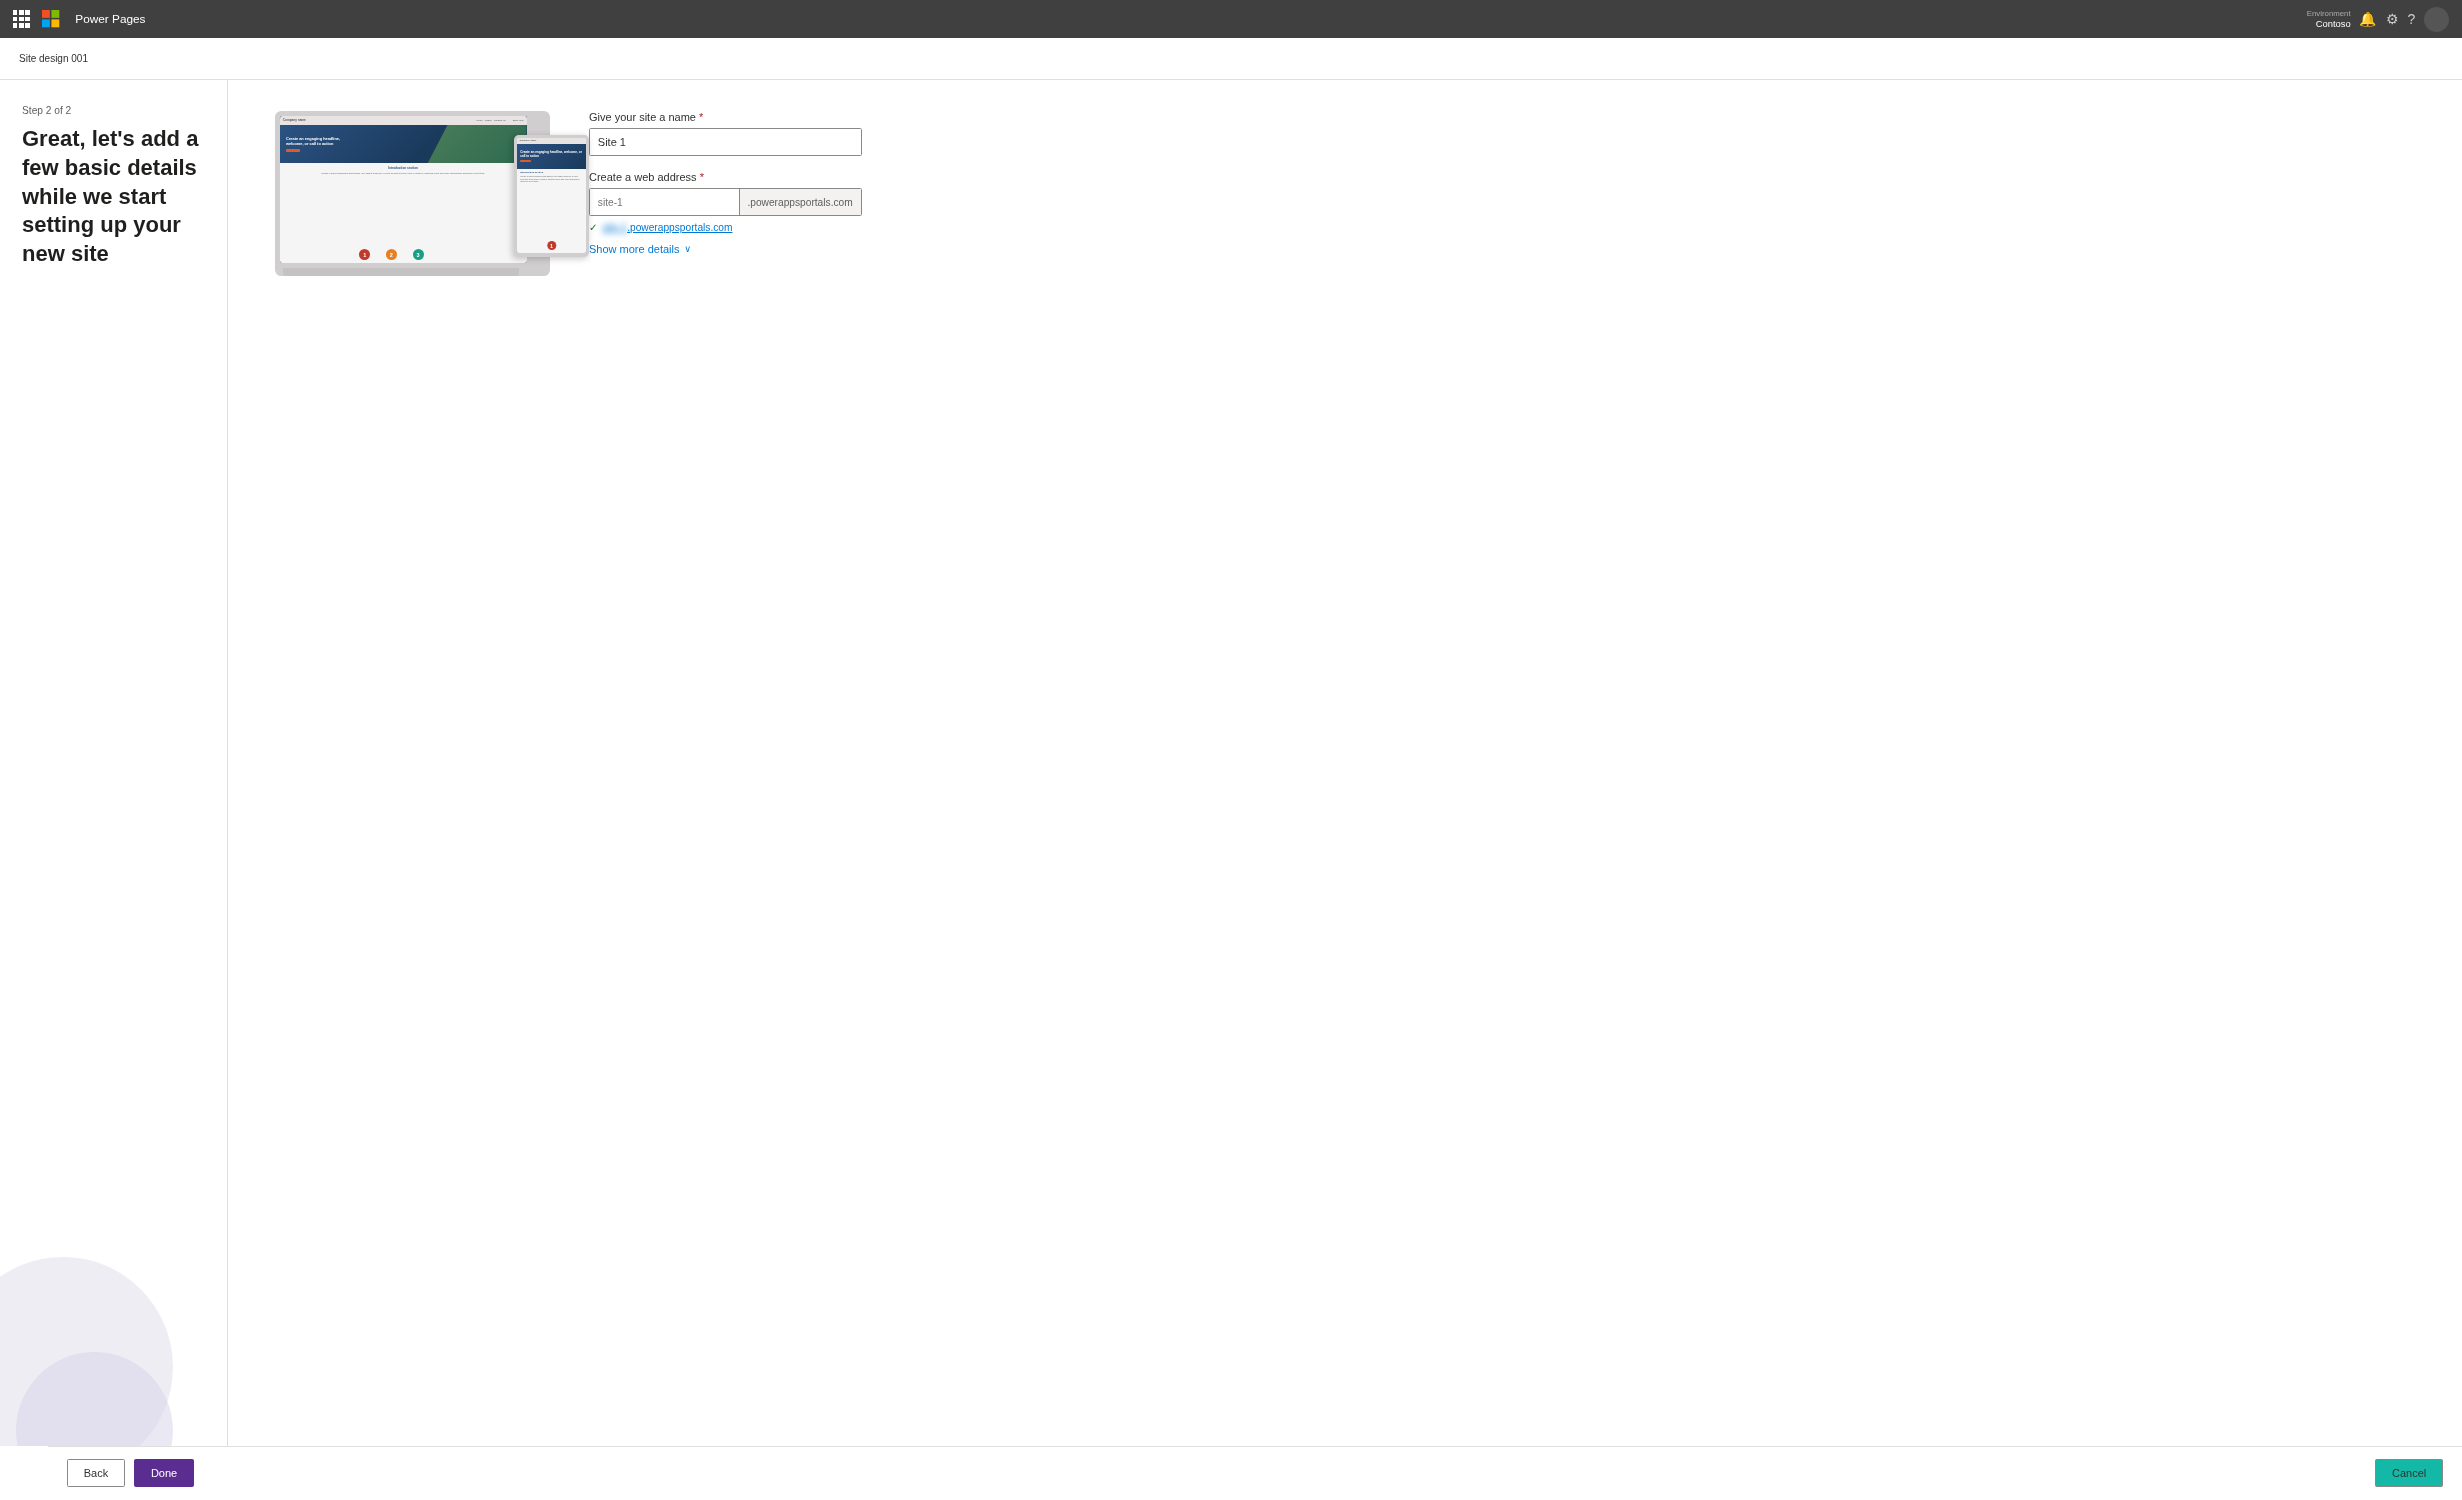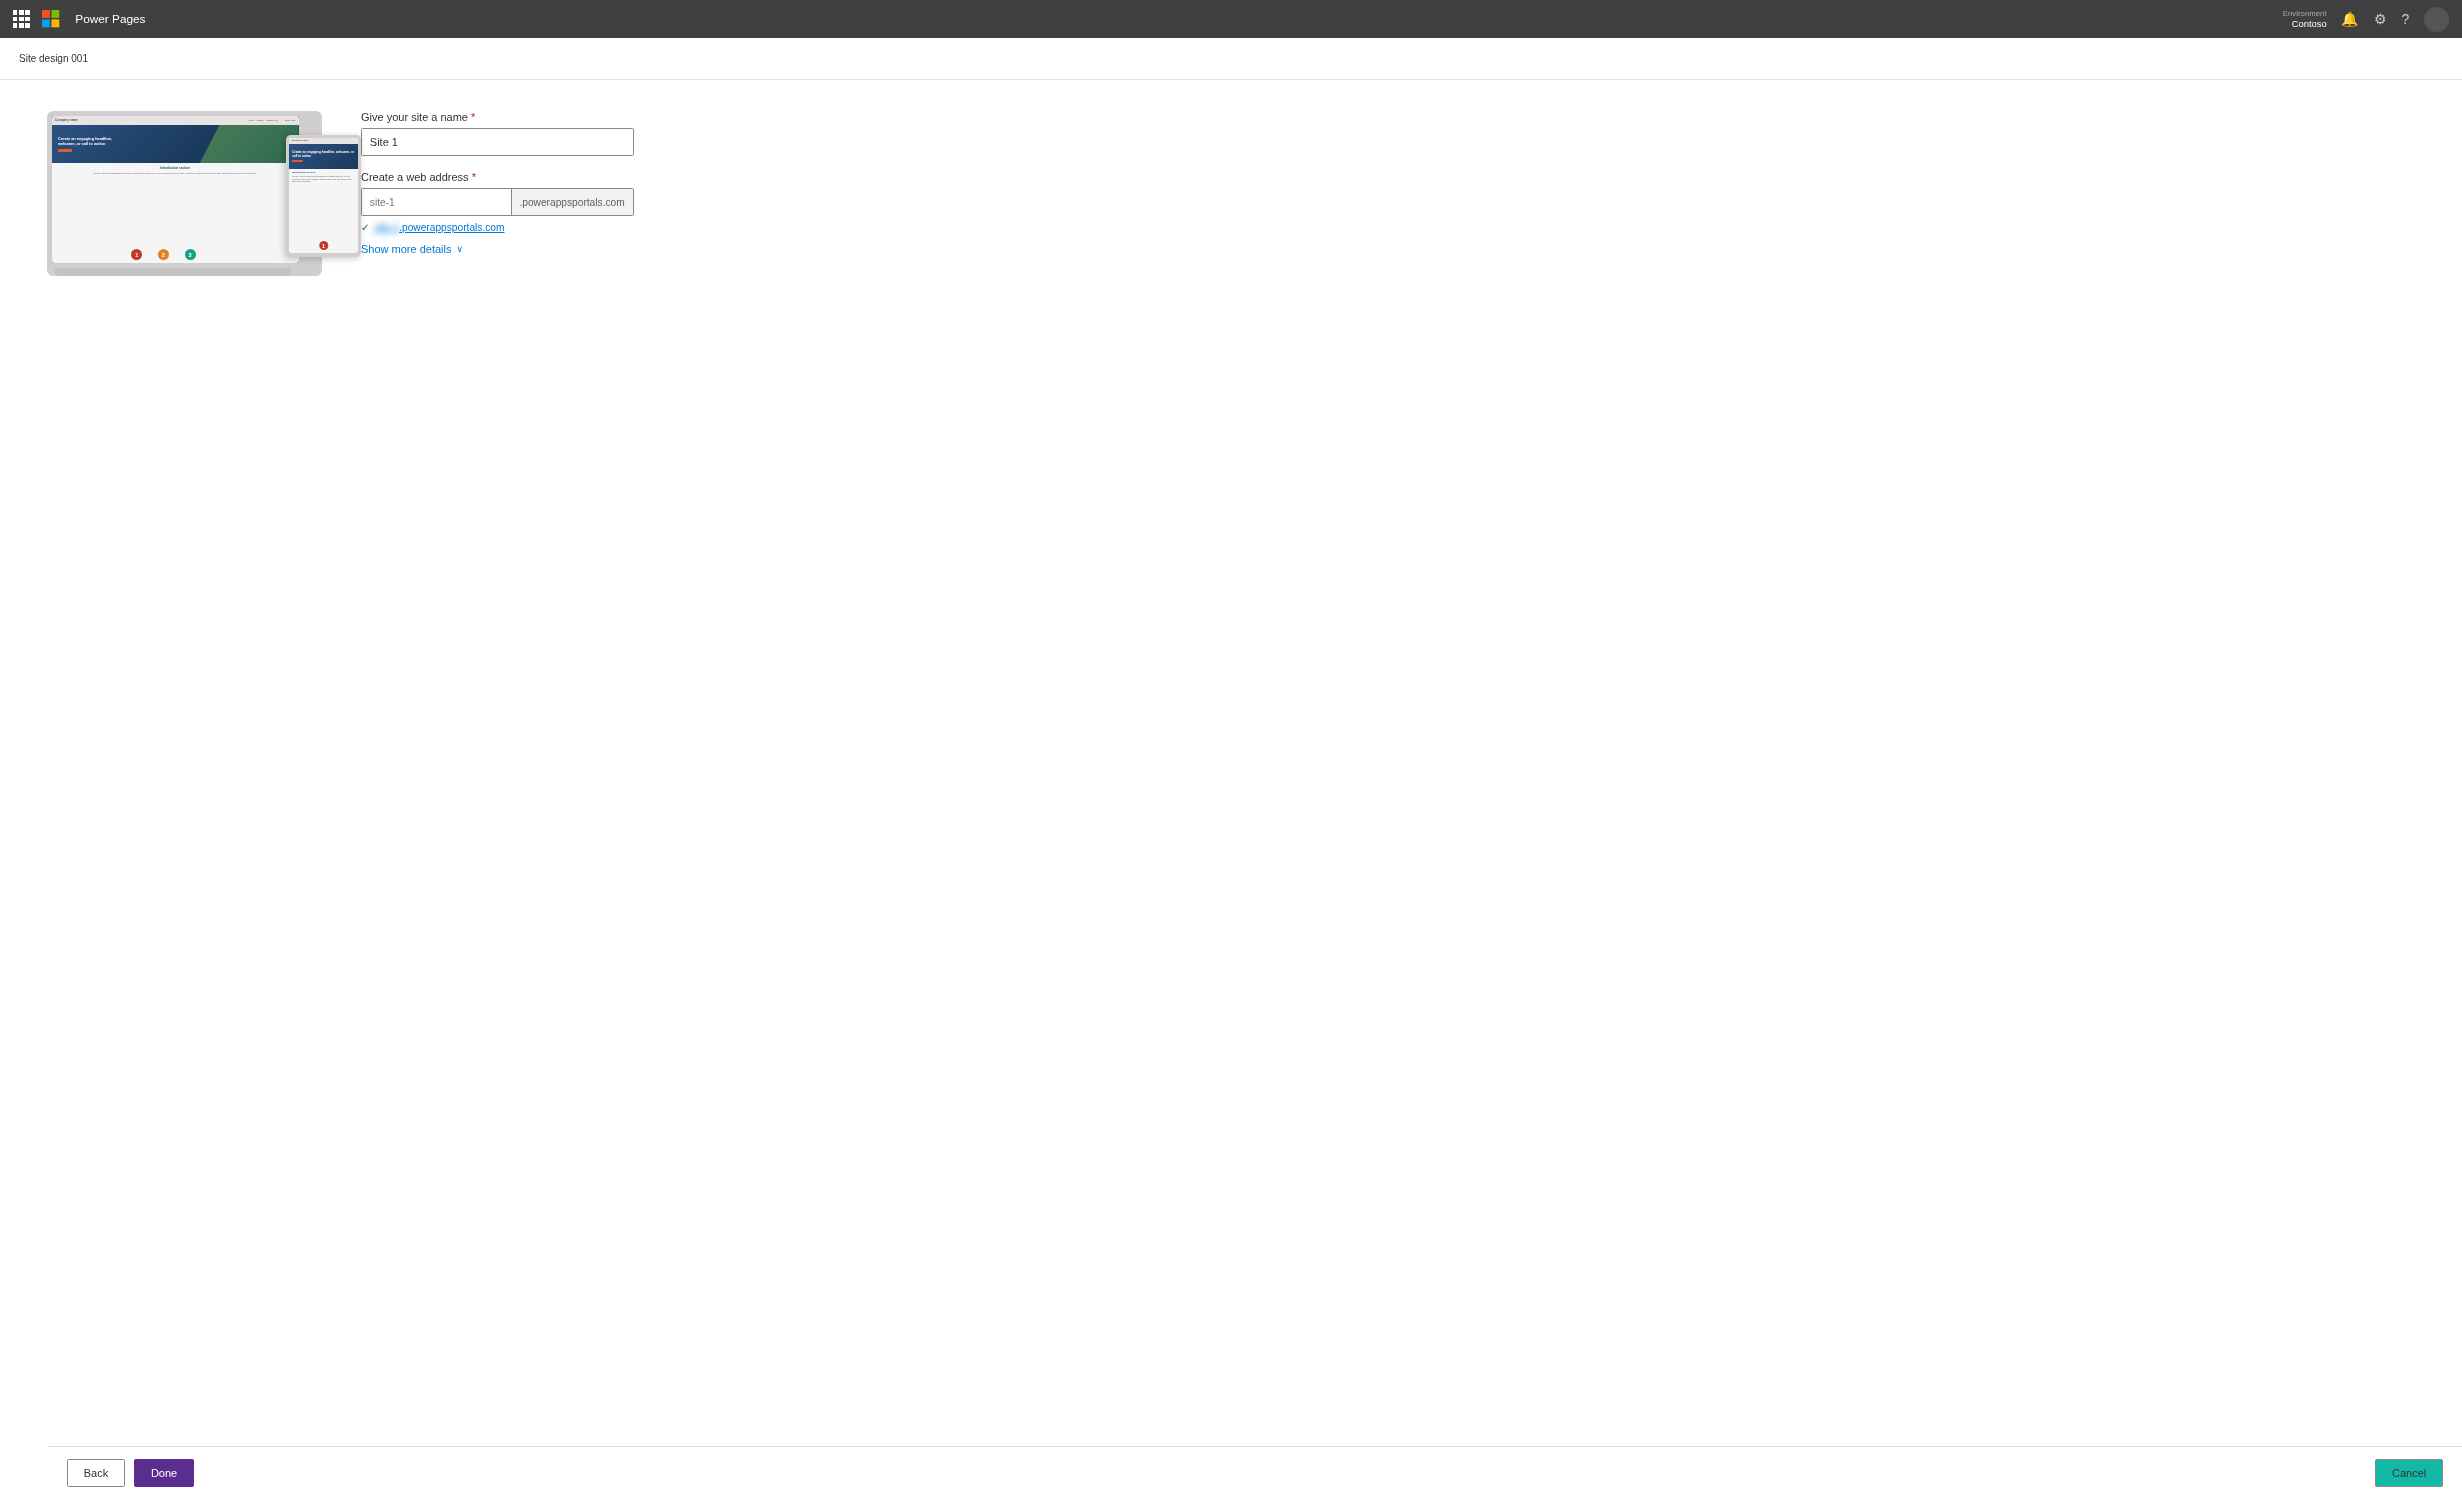--- a/index.html
+++ b/index.html
@@ -34,21 +34,21 @@
     }
     .topbar-appname {
       font-size: 11.8px;
       color: #fff;
       margin-left: 6.3px;
     }
     .topbar-right {
       margin-left: auto;
       display: flex;
       align-items: center;
-      gap: 15px;
+      gap: 9px;
     }
     .env-block { display: flex; flex-direction: column; align-items: flex-end; }
     .env-label { font-size: 7.8px; color: #aaa; }
     .env-name { font-size: 9.4px; color: #fff; }
     .topbar-icon {
       font-size: 14px;
       color: #ccc;
       cursor: pointer;
     }
     .avatar {
@@ -432,20 +432,26 @@
     <div class="avatar"></div>
   </div>
 </div>
 
 <div class="subheader">
   <span>Site design 001</span>
 </div>
 
 <div class="main-layout">
 
+  <div class="sidebar">
+    <div class="sidebar-step">Step 2 of 2</div>
+    <div class="sidebar-heading">Great, let's add a few basic details while we start setting up your new site</div>
+    <div class="sidebar-bg-shape"></div>
+    <div class="sidebar-bg-shape2"></div>
+  </div>
 
   <div class="content-area">
 
     <div class="preview-container">
       <div class="mockup-wrap">
 
         <div class="laptop">
           <div class="laptop-screen">
             <div class="laptop-screen-inner">
 

